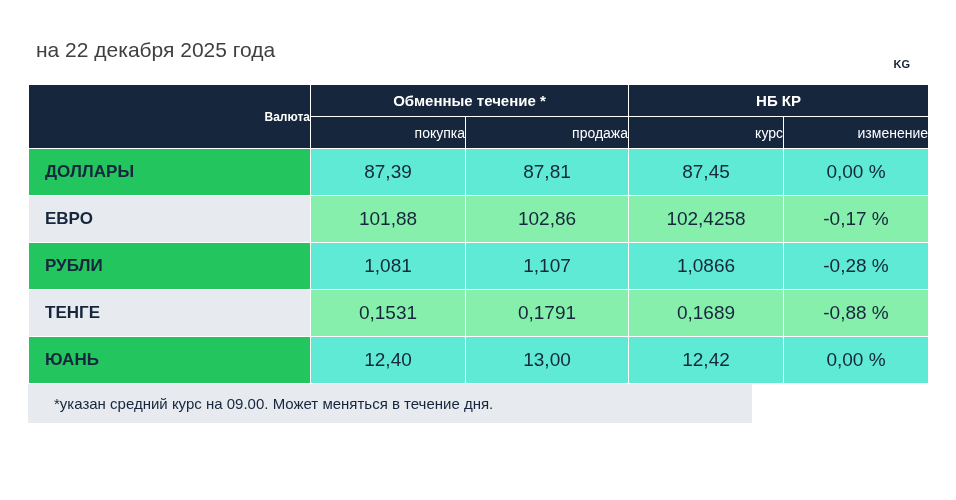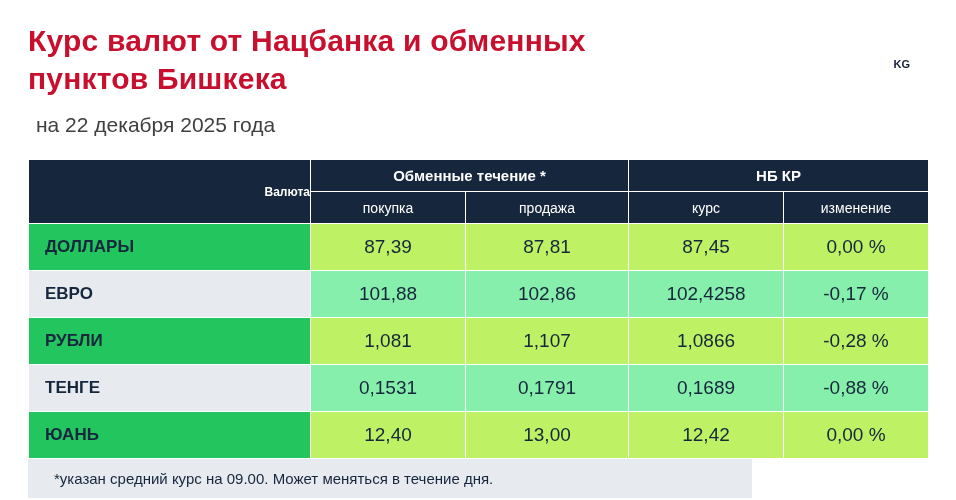--- a/index.html
+++ b/index.html
@@ -81,62 +81,61 @@
   .hdr-cur {
     text-align: right;
     padding-left: 16px;
     font-size: 12px;
   }
   .hdr-sub {
     background: #16263c;
     color: #ffffff;
     font-size: 14px;
     font-weight: normal;
-    text-align: center;
+    text-align: right;
     height: 31px;
     padding: 0;
     margin-left: 41px;
   }
   td.cur-name {
     background: #ffffff;
     color: #16263c;
     font-size: 17px;
     font-weight: bold;
     text-align: left;
     padding-left: 16px;
     height: 44px;
     border-left: none;
   }
   td.val {
     text-align: center;
     font-size: 19px;
     color: #16263c;
     height: 44px;
   }
-  tr.row-odd td.val { background: #bef264; }
+  tr.row-odd td.val { background: #5eead4; }
   tr.row-even td.val { background: #86efac; }
   tr.row-even td.cur-name { background: #e7eaee; }
   tr.row-odd td.cur-name { background: #22c55e; }
   table.rates tr td { border-top: 1px solid #ffffff; border-bottom: 1px solid #ffffff; }
   .footnote {
     margin-top: 0;
     width: 724px;
     box-sizing: border-box;
     background: #e7eaee;
     color: #16263c;
     font-size: 15px;
     padding: 11px 0 11px 26px;
   }
 </style>
 </head>
 <body>
 
 <div class="page">
 
-  <h1 class="title">Курс валют от Нацбанка и обменных пунктов Бишкека</h1>
   <div class="subtitle">на 22 декабря 2025 года</div>
 
   <div class="logo">
     <div class="logo-kg">KG</div>
   </div>
 
   <table class="rates">
     <colgroup>
       <col style="width:282px">
       <col style="width:155px">

